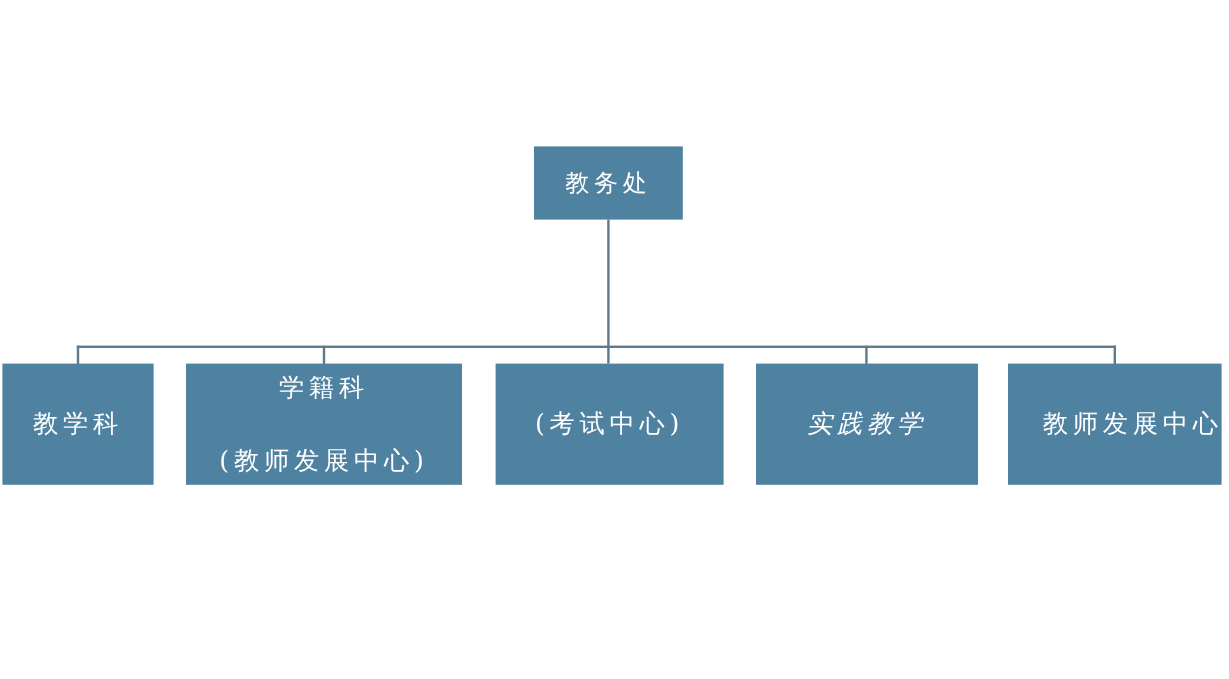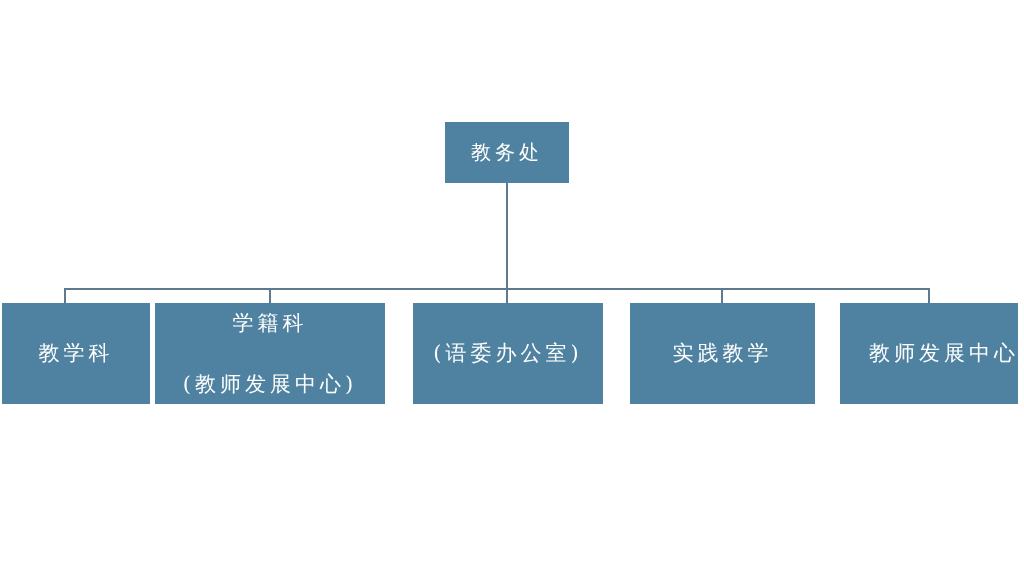--- a/index.html
+++ b/index.html
@@ -38,24 +38,24 @@
   }
   .node.root {
     left: 445px; top: 122px; width: 124px; height: 61px;
     font-size: 20px;
   }
   .node.child {
     top: 303px; height: 101px;
     font-size: 21px;
   }
   .node.child .label-line { line-height: 41px; }
-  .node.c1 { left: 2px;   width: 148px; }
+  .node.c1 { left: 2px;   width: 126px; }
   .node.c2 { left: 155px; width: 230px; letter-spacing: 2px; gap: 20px; }
   .node.c3 { left: 413px; width: 190px; }
-  .node.c4 { left: 630px; width: 185px; }
+  .node.c4 { left: 630px; width: 185px; font-style: italic; }
   .node.c5 { left: 840px; width: 178px; letter-spacing: 2px; padding-left: 30px; }
   .connector {
     position: absolute;
     background: var(--connector);
   }
   .connector.v-root   { left: 506px; top: 183px; width: 2px; height: 120px; }
   .connector.h-main   { left: 64px;  top: 288px; width: 866px; height: 2px; }
   .connector.drop     { top: 288px; width: 2px; height: 16px; }
   .connector.drop-1   { left: 64px; }
   .connector.drop-2   { left: 269px; }
@@ -82,21 +82,21 @@
     <span class="label-line">教学科</span>
     <span class="label-line"></span>
   </div>
 
   <div class="node child c2">
     <span class="label-line">学籍科</span>
     <span class="label-line">(教师发展中心)</span>
   </div>
 
   <div class="node child c3">
-    <span class="label-line">(语委办公室)</span>
+    <span class="label-line">(考试中心)</span>
   </div>
 
   <div class="node child c4">
     <span class="label-line">实践教学</span>
   </div>
 
   <div class="node child c5">
     <span class="label-line">教师发展中心</span>
     <span class="label-line"></span>
   </div>

